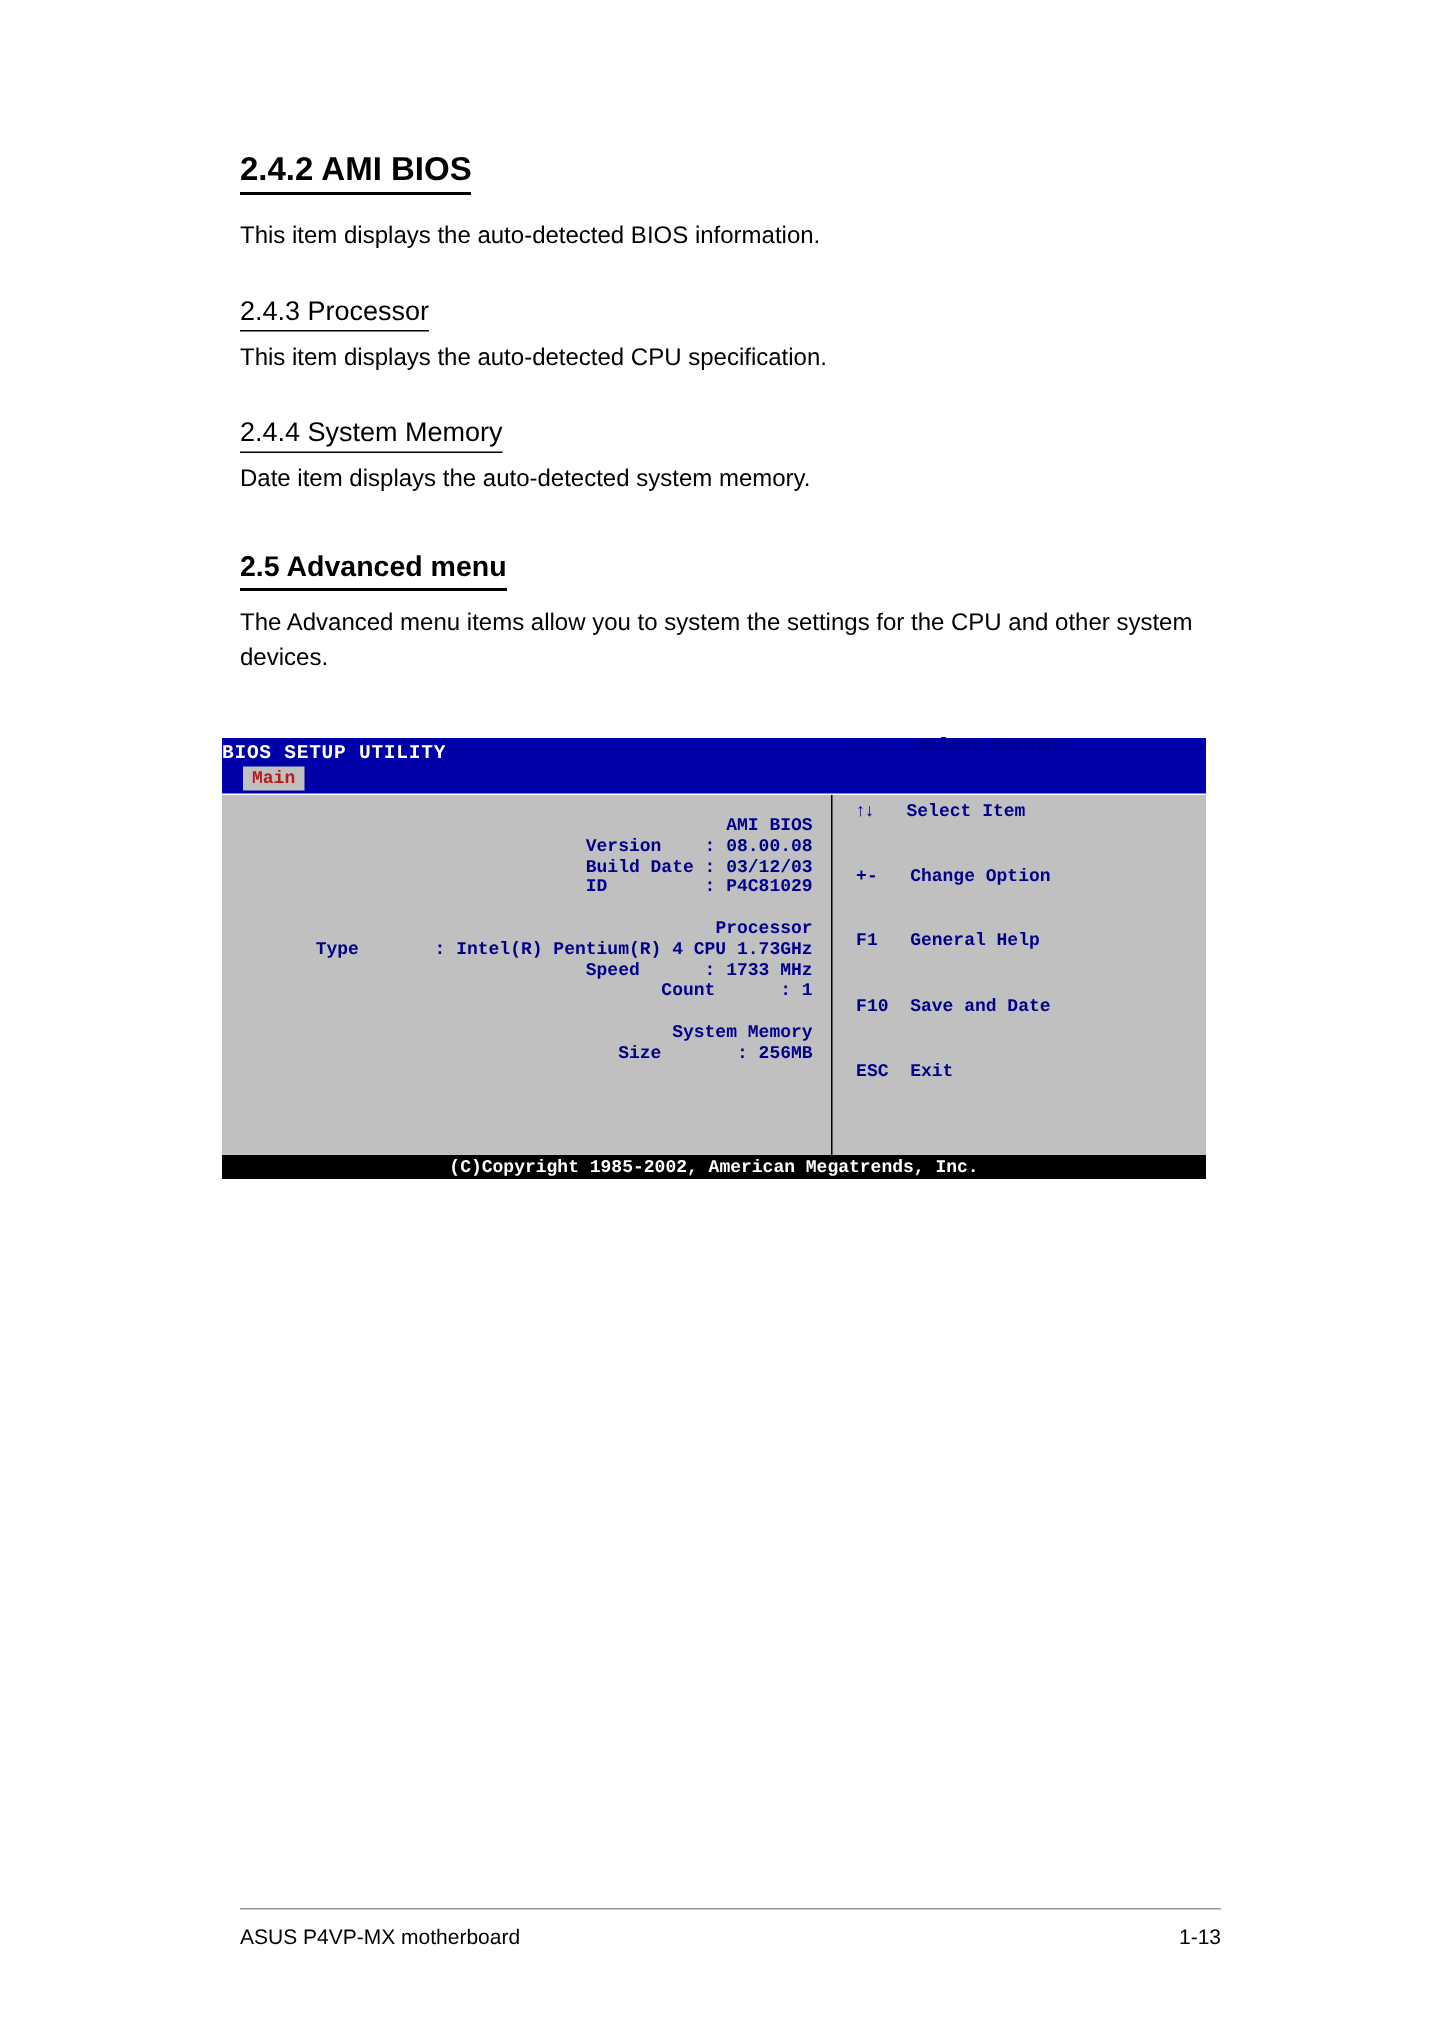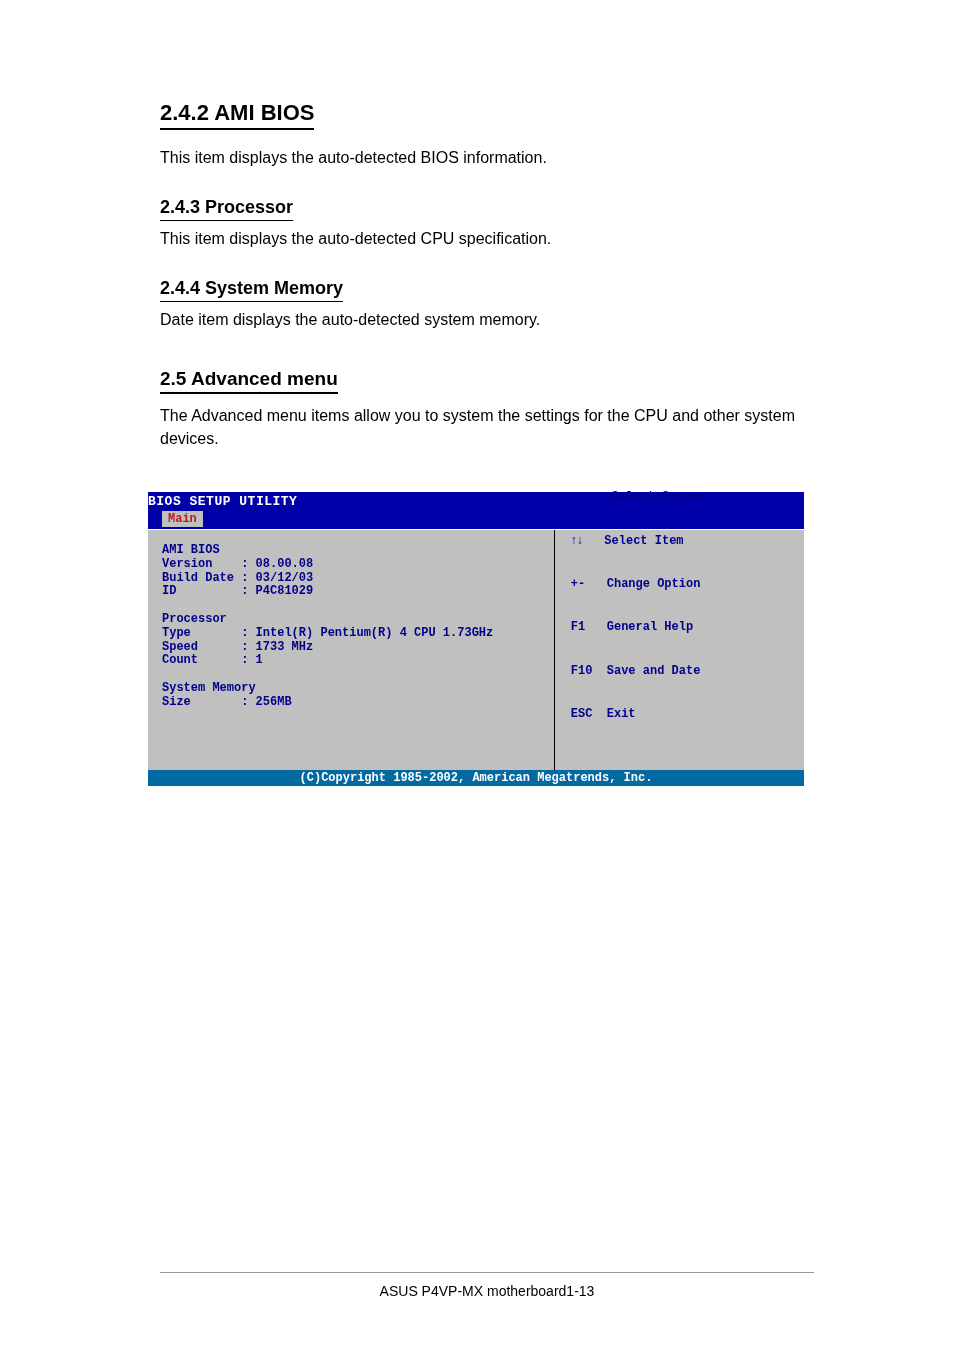--- a/index.html
+++ b/index.html
@@ -23,21 +23,21 @@
       font-size: 22px;
       font-weight: bold;
       border-bottom: 2px solid #000;
       display: inline-block;
       padding-bottom: 2px;
       margin-bottom: 10px;
       text-align: center;
     }
     .heading-item {
       font-size: 18px;
-      font-weight: bold;
+      font-weight: normal;
       border-bottom: 1.5px solid #000;
       display: inline-block;
       padding-bottom: 2px;
       margin-top: 28px;
     }
     .bodytext {
       font-size: 16px;
       line-height: 1.45;
       margin-top: 6px;
     }
@@ -79,60 +79,61 @@
       min-height: 240px;
     }
     .bios-left {
       flex: 62%;
       border-right: 1px solid #000;
       padding: 14px 12px 30px 14px;
       font-weight: bold;
       white-space: pre;
       font-size: 12px;
       line-height: 1.15;
+      text-align: right;
     }
     .bios-right {
       flex: 38%;
       position: relative;
       padding: 14px 10px 10px 10px;
     }
     .bios-help {
       position: absolute;
       bottom: 20px;
       left: 16px;
       font-weight: bold;
       font-size: 12px;
       line-height: 1.2;
       white-space: pre;
     }
     .bios-help .arrow {
       font-family: Arial, sans-serif;
     }
     .bios-footer {
-      background: #0369a1;
+      background: #000000;
       color: #fff;
       text-align: center;
       font-weight: bold;
       font-size: 12px;
       padding: 1px 0;
     }
     .footer {
       position: absolute;
       bottom: 52px;
       width: 954px;
       left: 0;
       padding: 0 140px 0 160px;
     }
     .footer-line {
       border-top: 1px solid #999;
       margin-bottom: 10px;
     }
     .footer-row {
       display: flex;
-      justify-content: center;
+      justify-content: space-between;
       font-size: 14px;
       color: #000;
     }
   </style>
 </head>
 <body>
 
 <div class="page">
   <div class="heading">2.4.2 AMI BIOS</div>
   <p class="bodytext">This item displays the auto-detected BIOS information.</p>

